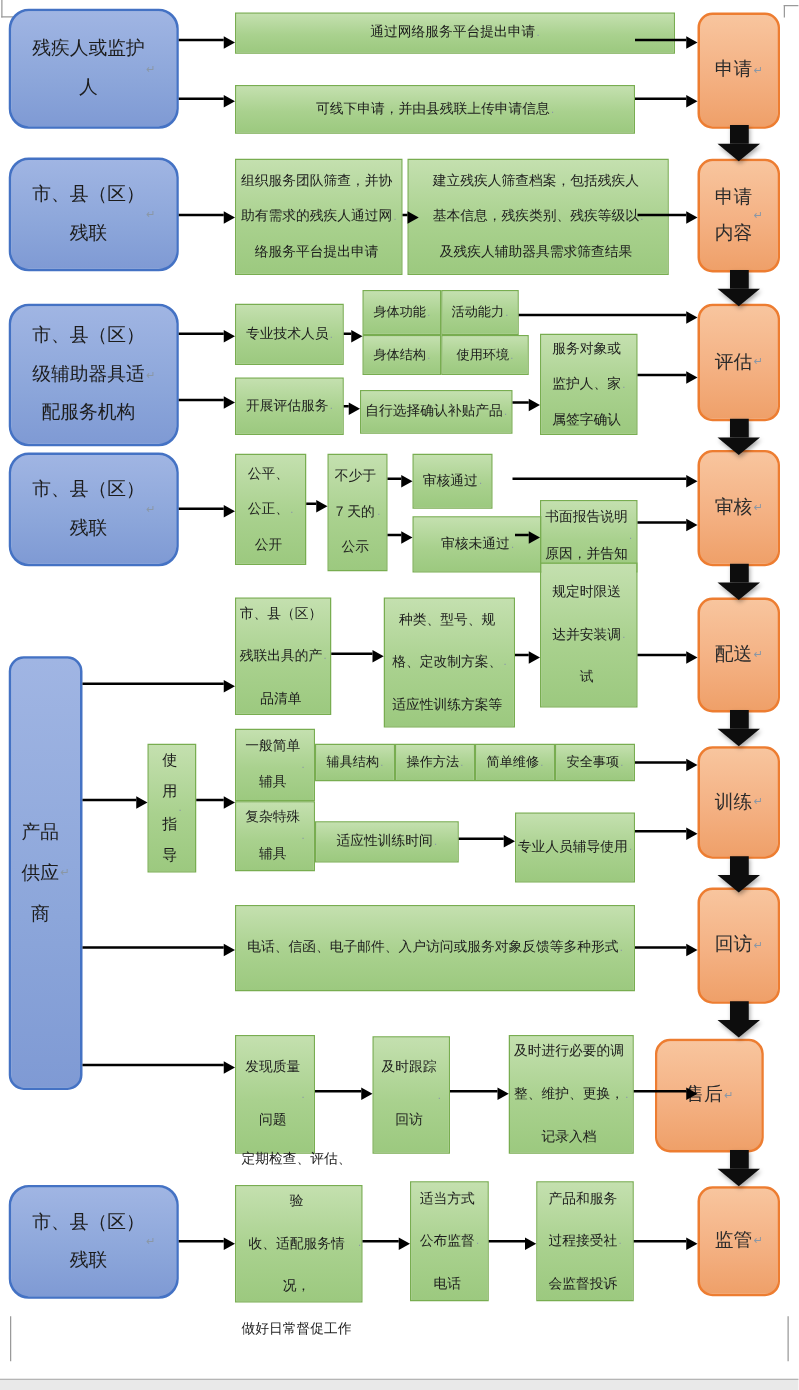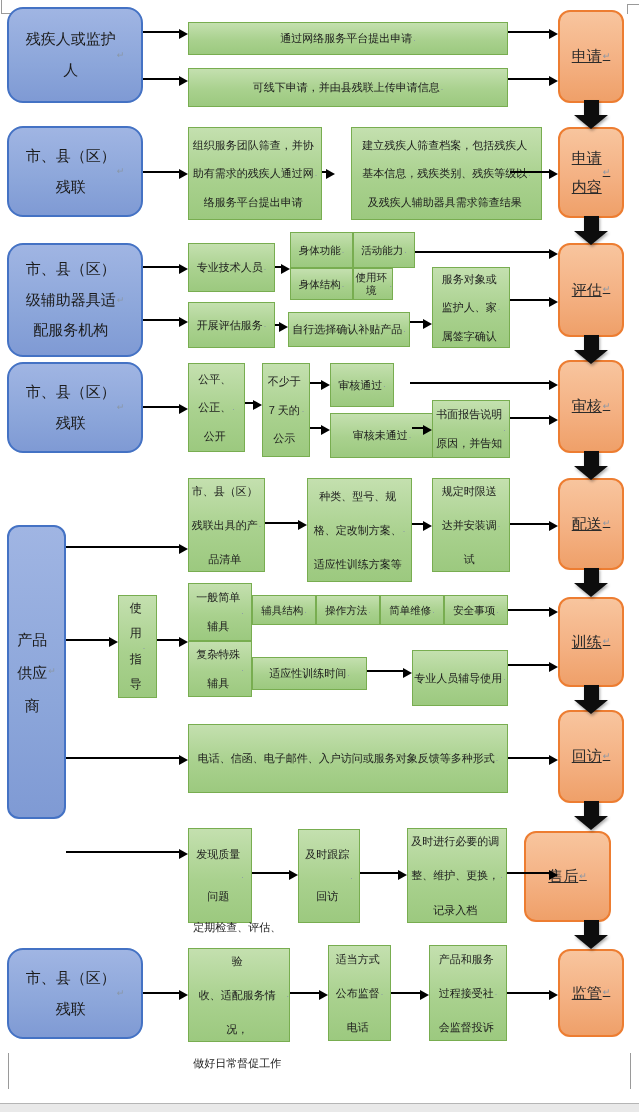--- a/index.html
+++ b/index.html
@@ -10,21 +10,21 @@
   .blue{background:linear-gradient(180deg,#a0b5e3 0%,#8ca6da 60%,#7f9ad4 100%);
         border:2px solid #4472c4;border-radius:16px;font-size:15px;line-height:2.05;color:#1c1c1c;}
   .blue.narrow{border-radius:12px;line-height:2.2;}
   .green{background:linear-gradient(180deg,#c4e0af 0%,#a9d18e 55%,#9cc97f 100%);
          border:1.5px solid #78ad50;font-size:11px;line-height:2.6;color:#1c1c1c;}
   .green.lh3{line-height:3.1;}
   .green.lh38{line-height:3.8;}
   .green.cell{font-size:10.5px;line-height:1.2;}
   .green.vguide{font-size:12px;line-height:2.1;}
   .orange{background:linear-gradient(180deg,#f8c59e 0%,#f4b183 55%,#efa069 100%);
-          border:2px solid #ed7d31;border-radius:12px;font-size:15px;line-height:1.9;color:#2b2b2b;text-decoration:underline;}
+          border:2px solid #ed7d31;border-radius:12px;font-size:15px;line-height:1.9;color:#2b2b2b;}
   .pmark{color:#8a97a6;font-size:9px;margin-left:1px;}
   .arr{position:absolute;height:0;border-top:2.5px solid #000;}
   .arr::after{content:"";position:absolute;right:-9px;top:-4.3px;width:0;height:0;
               border-left:9px solid #000;border-top:5.5px solid transparent;border-bottom:5.5px solid transparent;}
   .varrow{position:absolute;width:34px;filter:drop-shadow(1.5px 2px 1.5px rgba(0,0,0,.35));}
   .varrow .stem{margin:0 auto;width:15px;height:15px;background:#0d0d0d;}
   .varrow .head{width:0;height:0;border-top:14px solid #0d0d0d;
                 border-left:17px solid transparent;border-right:17px solid transparent;}
   .cornerTL{position:absolute;left:1px;top:0;width:11px;height:13px;border-left:1px solid #9a9a9a;border-bottom:1px solid #9a9a9a;}
   .cornerTR{position:absolute;left:627px;top:4px;width:11px;height:9px;border-left:1px solid #9a9a9a;border-top:1px solid #9a9a9a;}
@@ -44,21 +44,21 @@
 
   <div class="box blue" style="left:7px;top:7px;width:136px;height:96px">残疾人或监护
 人<span class="pmark">↵</span></div>
   <div class="box blue" style="left:7px;top:126px;width:136px;height:91px">市、县（区）
 残联<span class="pmark">↵</span></div>
   <div class="box blue" style="left:7px;top:243px;width:136px;height:114px">市、县（区）
 级辅助器具适
 配服务机构<span class="pmark">↵</span></div>
   <div class="box blue" style="left:7px;top:362px;width:136px;height:91px">市、县（区）
 残联<span class="pmark">↵</span></div>
-  <div class="box blue narrow" style="left:7px;top:525px;width:59px;height:294px">产品
+  <div class="box blue narrow" style="left:7px;top:525px;width:59px;height:347px">产品
 供应
 商<span class="pmark">↵</span></div>
   <div class="box blue" style="left:7px;top:948px;width:136px;height:91px">市、县（区）
 残联<span class="pmark">↵</span></div>
 
   <div class="box orange" style="left:558px;top:10px;width:66px;height:93px">申请<span class="pmark">↵</span></div>
   <div class="box orange" style="left:558px;top:127px;width:66px;height:91px">申请
 内容<span class="pmark">↵</span></div>
   <div class="box orange" style="left:558px;top:243px;width:66px;height:94px">评估<span class="pmark">↵</span></div>
   <div class="box orange" style="left:558px;top:360px;width:66px;height:93px">审核<span class="pmark">↵</span></div>
@@ -94,35 +94,35 @@
     </div>
   <div class="varrow" style="left:574px;top:801px">
       <div class="stem"></div>
       <div class="head"></div>
     </div>
   <div class="varrow" style="left:574px;top:920px">
       <div class="stem"></div>
       <div class="head"></div>
     </div>
 
-  <div class="box green" style="left:188px;top:22px;width:320px;height:33px">通过网络服务平台提出申请<span class="pmark">.</span></div>
+  <div class="box green" style="left:188px;top:10px;width:352px;height:33px">通过网络服务平台提出申请<span class="pmark">.</span></div>
   <div class="box green" style="left:188px;top:68px;width:320px;height:39px">可线下申请，并由县残联上传申请信息<span class="pmark">.</span></div>
 
   <div class="box green" style="left:188px;top:127px;width:134px;height:93px">组织服务团队筛查，并协
 助有需求的残疾人通过网
 络服务平台提出申请<span class="pmark">.</span></div>
-  <div class="box green" style="left:351px;top:127px;width:191px;height:93px">建立残疾人筛查档案，包括残疾人
+  <div class="box green" style="left:326px;top:127px;width:209px;height:93px">建立残疾人筛查档案，包括残疾人
 基本信息，残疾类别、残疾等级以
 及残疾人辅助器具需求筛查结果<span class="pmark">.</span></div>
 
   <div class="box green" style="left:188px;top:243px;width:87px;height:49px">专业技术人员<span class="pmark">.</span></div>
   <div class="box green cell" style="left:290px;top:232px;width:63px;height:36px">身体功能<span class="pmark">.</span></div>
   <div class="box green cell" style="left:353px;top:232px;width:62px;height:36px">活动能力<span class="pmark">.</span></div>
   <div class="box green cell" style="left:290px;top:268px;width:63px;height:32px">身体结构<span class="pmark">.</span></div>
-  <div class="box green cell" style="left:353px;top:268px;width:40px;height:32px">使用环境<span class="pmark">.</span></div>
+  <div class="box green cell" style="left:353px;top:268px;width:70px;height:32px">使用环境<span class="pmark">.</span></div>
   <div class="box green" style="left:188px;top:302px;width:87px;height:46px">开展评估服务<span class="pmark">.</span></div>
   <div class="box green" style="left:288px;top:312px;width:122px;height:35px">自行选择确认补贴产品<span class="pmark">.</span></div>
   <div class="box green" style="left:432px;top:267px;width:78px;height:81px">服务对象或
 监护人、家
 属签字确认<span class="pmark">.</span></div>
 
   <div class="box green" style="left:188px;top:363px;width:57px;height:89px">公平、
 公正、
 公开<span class="pmark">.</span></div>
   <div class="box green" style="left:262px;top:363px;width:48px;height:94px">不少于
@@ -132,21 +132,21 @@
   <div class="box green" style="left:330px;top:413px;width:104px;height:45px">审核未通过<span class="pmark">.</span></div>
   <div class="box green" style="left:432px;top:400px;width:78px;height:58px">书面报告说明
 原因，并告知<span class="pmark">.</span></div>
 
   <div class="box green lh3" style="left:188px;top:478px;width:77px;height:94px">市、县（区）
 残联出具的产
 品清单<span class="pmark">.</span></div>
   <div class="box green lh3" style="left:307px;top:478px;width:105px;height:104px">种类、型号、规
 格、定改制方案、
 适应性训练方案等<span class="pmark">.</span></div>
-  <div class="box green lh3" style="left:432px;top:478px;width:78px;height:94px">规定时限送
+  <div class="box green lh3" style="left:432px;top:450px;width:78px;height:116px">规定时限送
 达并安装调
 试<span class="pmark">.</span></div>
 
   <div class="box green vguide" style="left:118px;top:595px;width:39px;height:103px">使
 用
 指
 导<span class="pmark">.</span></div>
   <div class="box green" style="left:188px;top:583px;width:64px;height:58px">一般简单
 辅具<span class="pmark">.</span></div>
   <div class="box green" style="left:188px;top:641px;width:64px;height:56px">复杂特殊

